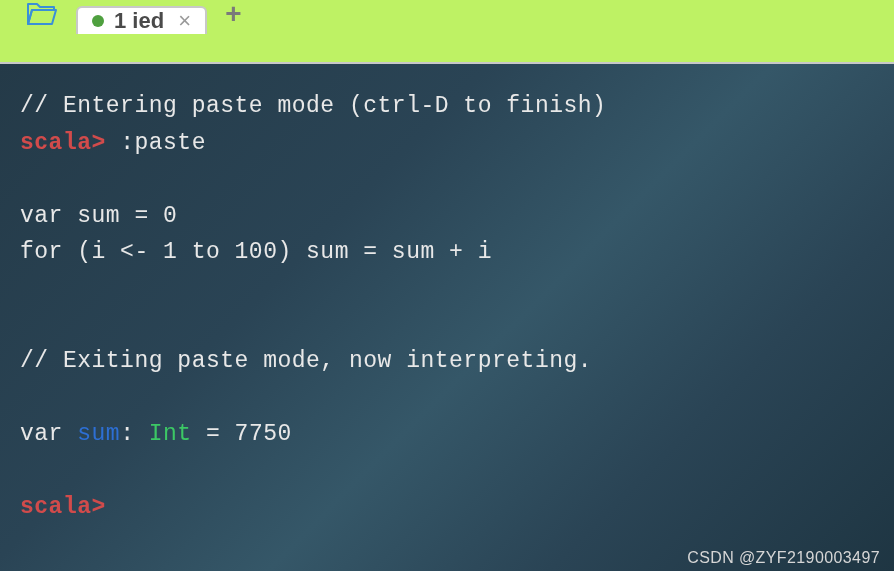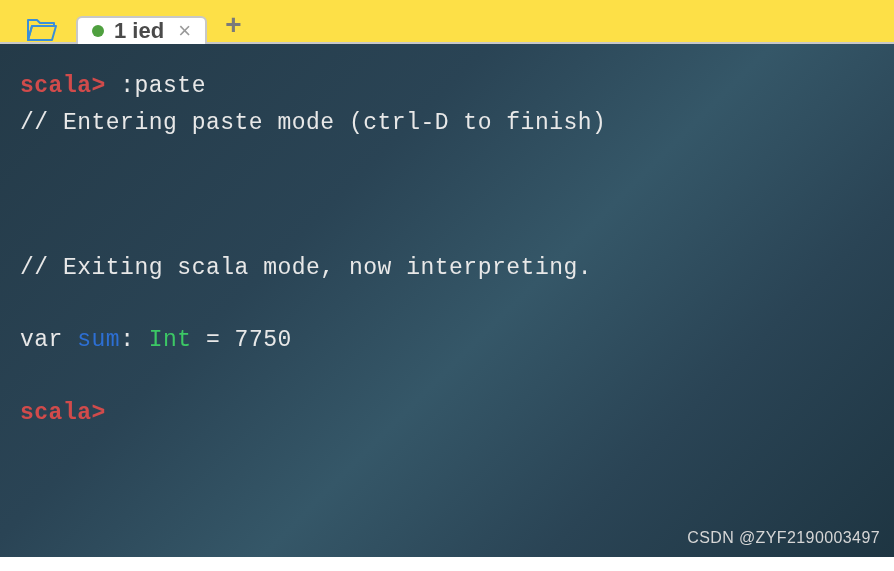--- a/index.html
+++ b/index.html
@@ -4,25 +4,25 @@
   <style>
     * { margin: 0; padding: 0; box-sizing: border-box; }
     body {
       font-family: 'Courier New', monospace;
       width: 894px;
       height: 571px;
       overflow: hidden;
       background: #ffffff;
     }
     .tab-bar {
-      height: 44px;
-      background: #fde047;
+      height: 64px;
+      background: #bef264;
       border-bottom: 2px solid #c8c8c8;
       display: flex;
-      align-items: flex-end;
+      align-items: flex-start;
       padding-left: 8px;
     }
     .folder-icon-wrap {
       display: flex;
       align-items: center;
       padding: 0 18px;
     }
     .folder-icon {
       width: 32px;
       height: 26px;
@@ -112,24 +112,26 @@
     <span class="modified-dot"></span>
     <span>1 ied</span>
     <span class="close-x">×</span>
   </div>
   <div class="new-tab">
     <span>+</span>
   </div>
 </div>
 
 <div class="terminal">
+  <div class="line">// Entering paste mode (ctrl-D to finish)</div>
   <div class="line"><span class="prompt-scala">scala&gt; </span><span class="cmd">:paste</span></div>
-  <div class="line">// Entering paste mode (ctrl-D to finish)</div>
+  <div class="line spacer"></div>
+  <div class="line">var sum = 0</div>
+  <div class="line">for (i &lt;- 1 to 100) sum = sum + i</div>
   <div class="line spacer"></div>
   <div class="line spacer"></div>
-  <div class="line spacer"></div>
-  <div class="line">// Exiting scala mode, now interpreting.</div>
+  <div class="line">// Exiting paste mode, now interpreting.</div>
   <div class="line spacer"></div>
   <div class="line"><span>var </span><span class="sum-blue">sum</span><span>: </span><span class="int-green">Int</span><span> = 7750</span></div>
   <div class="line spacer"></div>
   <div class="line"><span class="prompt-scala">scala&gt;</span></div>
   <div class="watermark">CSDN @ZYF2190003497</div>
 </div>
 
 </body></html>

